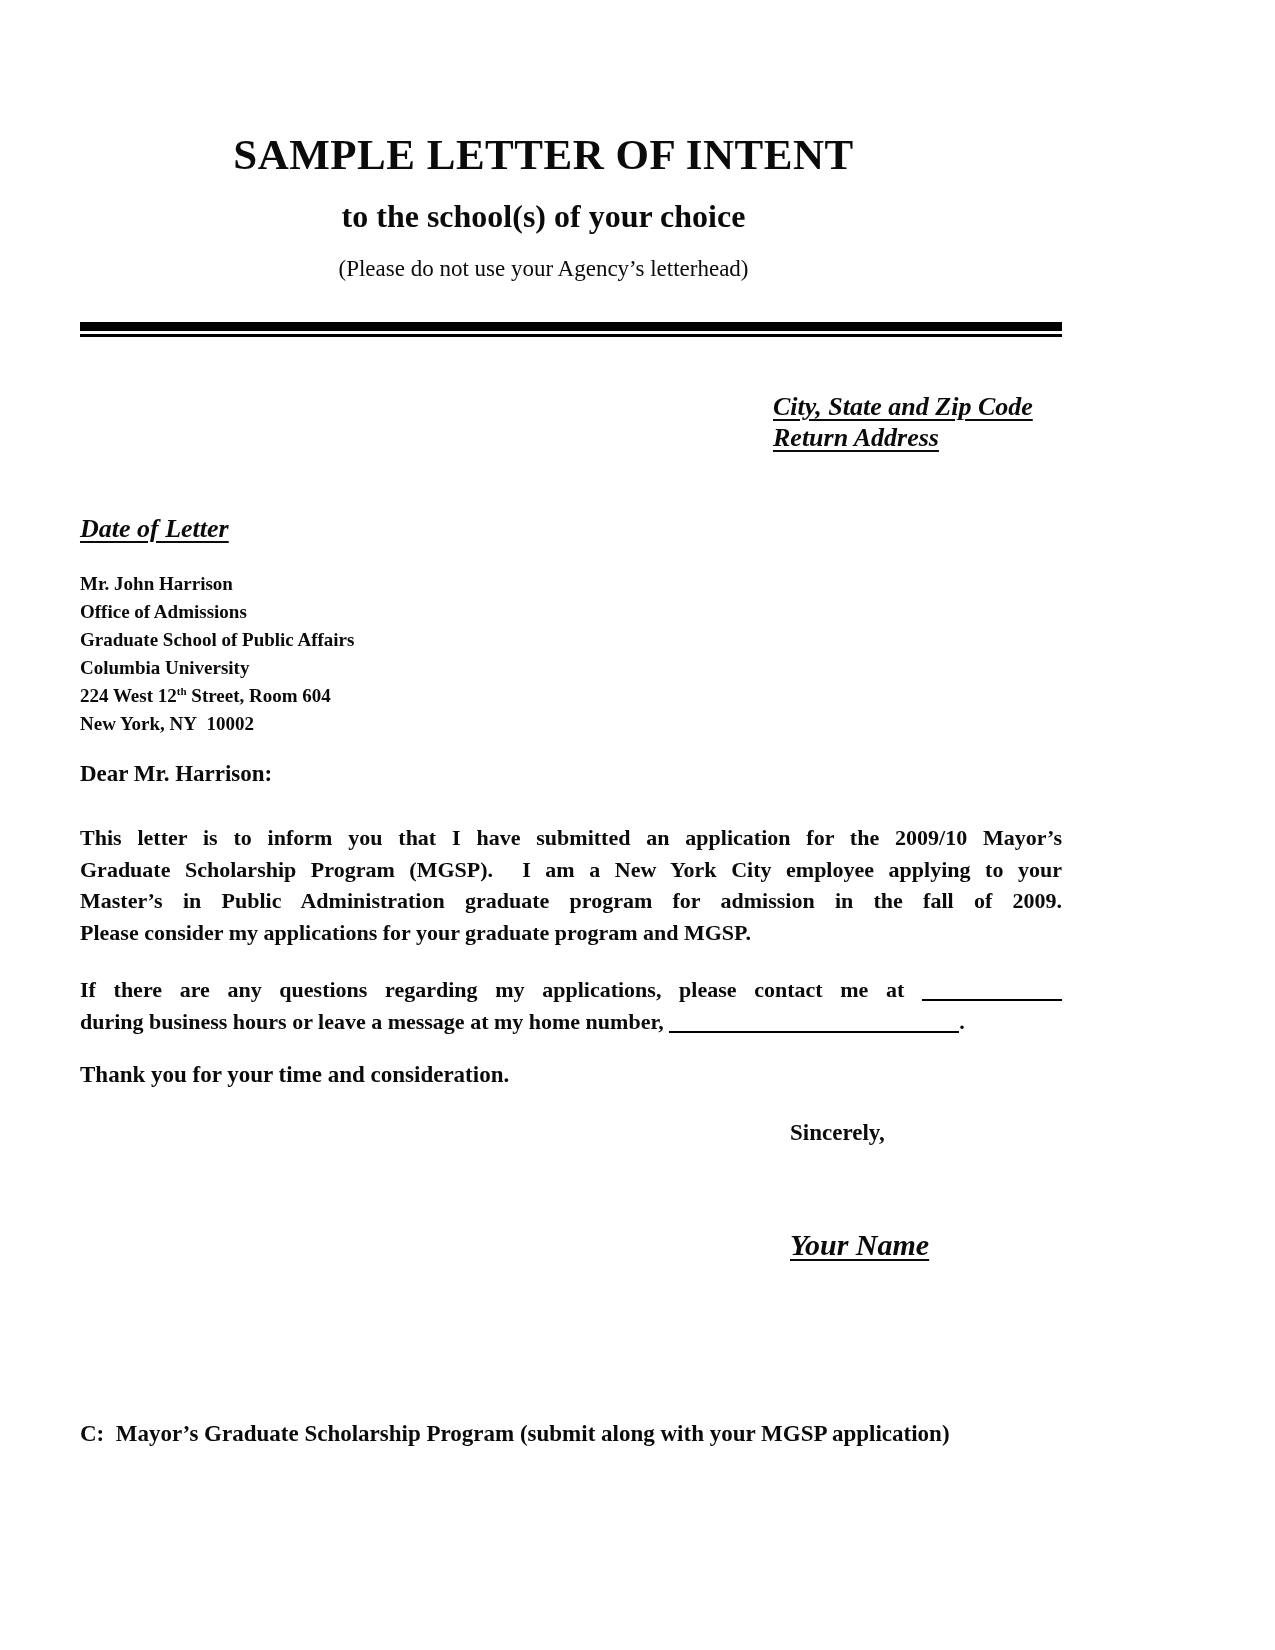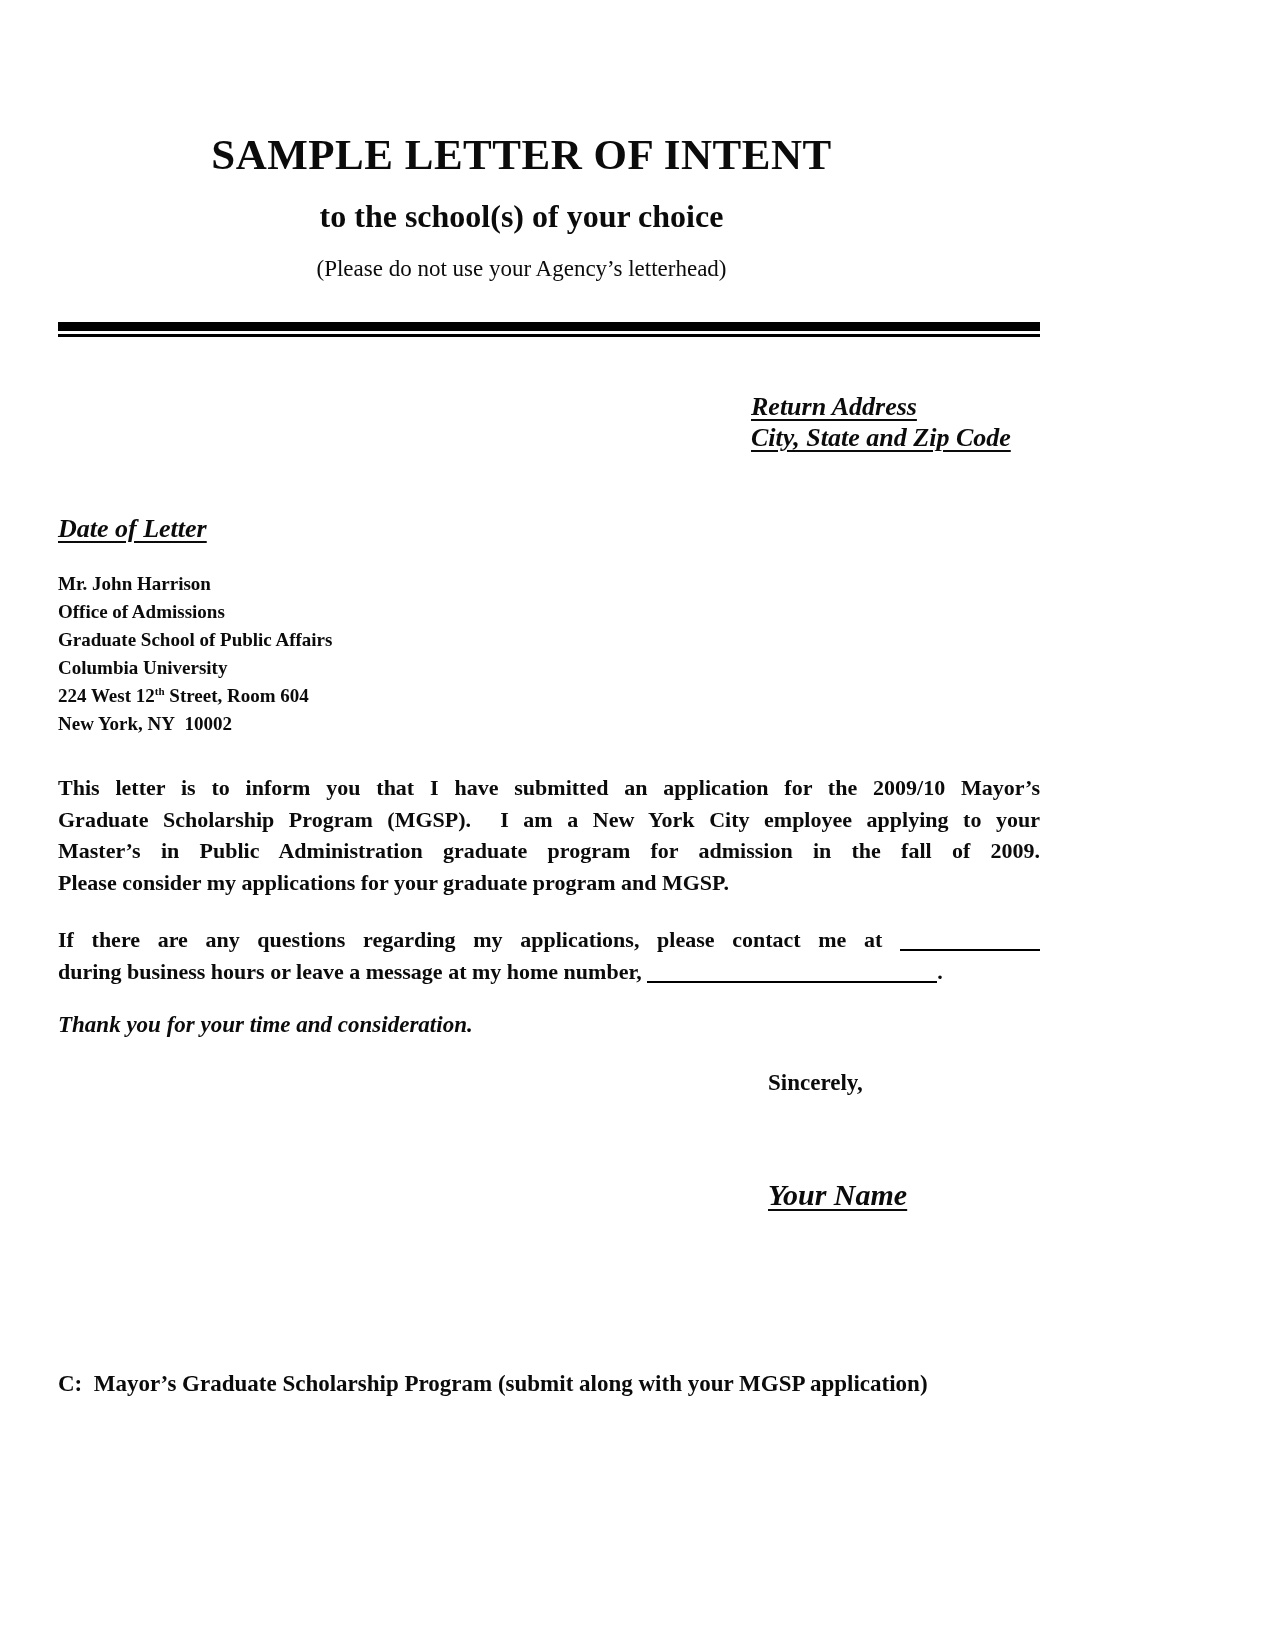--- a/index.html
+++ b/index.html
@@ -5,21 +5,21 @@
   html, body { margin: 0; padding: 0; background: #ffffff; }
   .page {
     position: relative;
     width: 1145px;
     height: 1650px;
     background: #ffffff;
     color: #0b0b0b;
     font-family: "Liberation Serif", "DejaVu Serif", serif;
     font-weight: bold;
     box-sizing: border-box;
-    padding-left: 58px;
+    padding-left: 80px;
     padding-right: 148px;
     overflow: hidden;
   }
   .content { width: 982px; }
 
   
   .header { margin-top: 128px; padding-right: 55px; text-align: center; }
   .title-line1 { font-size: 43px; line-height: 54px; letter-spacing: 0.5px; }
   .title-line2 { font-size: 32px; line-height: 56px; margin-top: 6px; }
   .subtitle { font-size: 23px; line-height: 30px; margin-top: 10px; font-weight: normal; }
@@ -55,55 +55,56 @@
 
   .blank {
     display: inline-block;
     height: 2px;
     border-bottom: 2px solid #000000;
     vertical-align: -4px;
   }
   .blank1 { width: 140px; }
   .blank2 { width: 290px; }
 
-  .thanks { margin-top: 24px; font-size: 23px; line-height: 28px; font-style: italic; }
+  .thanks { margin-top: 24px; font-size: 23px; line-height: 28px; }
   .signoff { margin-top: 30px; margin-left: 710px; font-size: 23px; line-height: 28px; }
   .signature { margin-top: 82px; margin-left: 710px; font-size: 30px; line-height: 32px; }
   .cc-line { margin-top: 158px; font-size: 23px; line-height: 29px; }
 </style>
 </head>
 <body>
 
 <div class="page">
   <div class="content">
 
     <header class="header">
       <div class="title-line1">SAMPLE LETTER OF INTENT</div>
       <div class="title-line2">to the school(s) of your choice</div>
       <div class="subtitle">(Please do not use your Agency’s letterhead)</div>
     </header>
 
     <div class="rule"></div>
 
     <div class="return-block">
+      <div class="ital-ul">City, State and Zip Code</div>
       <div class="ital-ul">Return Address</div>
-      <div class="ital-ul">City, State and Zip Code</div>
     </div>
 
     <div class="date-label ital-ul">Date of Letter</div>
 
     <div class="recipient">
       <div>Mr. John Harrison</div>
       <div>Office of Admissions</div>
       <div>Graduate School of Public Affairs</div>
       <div>Columbia University</div>
       <div><span>224 West 12</span><sup>th</sup><span> Street, Room 604</span></div>
       <div>New York, NY&nbsp; 10002</div>
     </div>
 
+    <div class="salutation">Dear Mr. Harrison:</div>
 
     <div class="para para1">
       <div class="bline jline">This letter is to inform you that I have submitted an application for the 2009/10 Mayor’s</div>
       <div class="bline jline">Graduate Scholarship Program (MGSP).&nbsp; I am a New York City employee applying to your</div>
       <div class="bline jline">Master’s in Public Administration graduate program for admission in the fall of 2009.</div>
       <div class="bline">Please consider my applications for your graduate program and MGSP.</div>
     </div>
 
     <div class="para para2">
       <div class="bline jline"><span>If there are any questions regarding my applications, please contact me at</span> <span class="blank blank1"></span></div>

